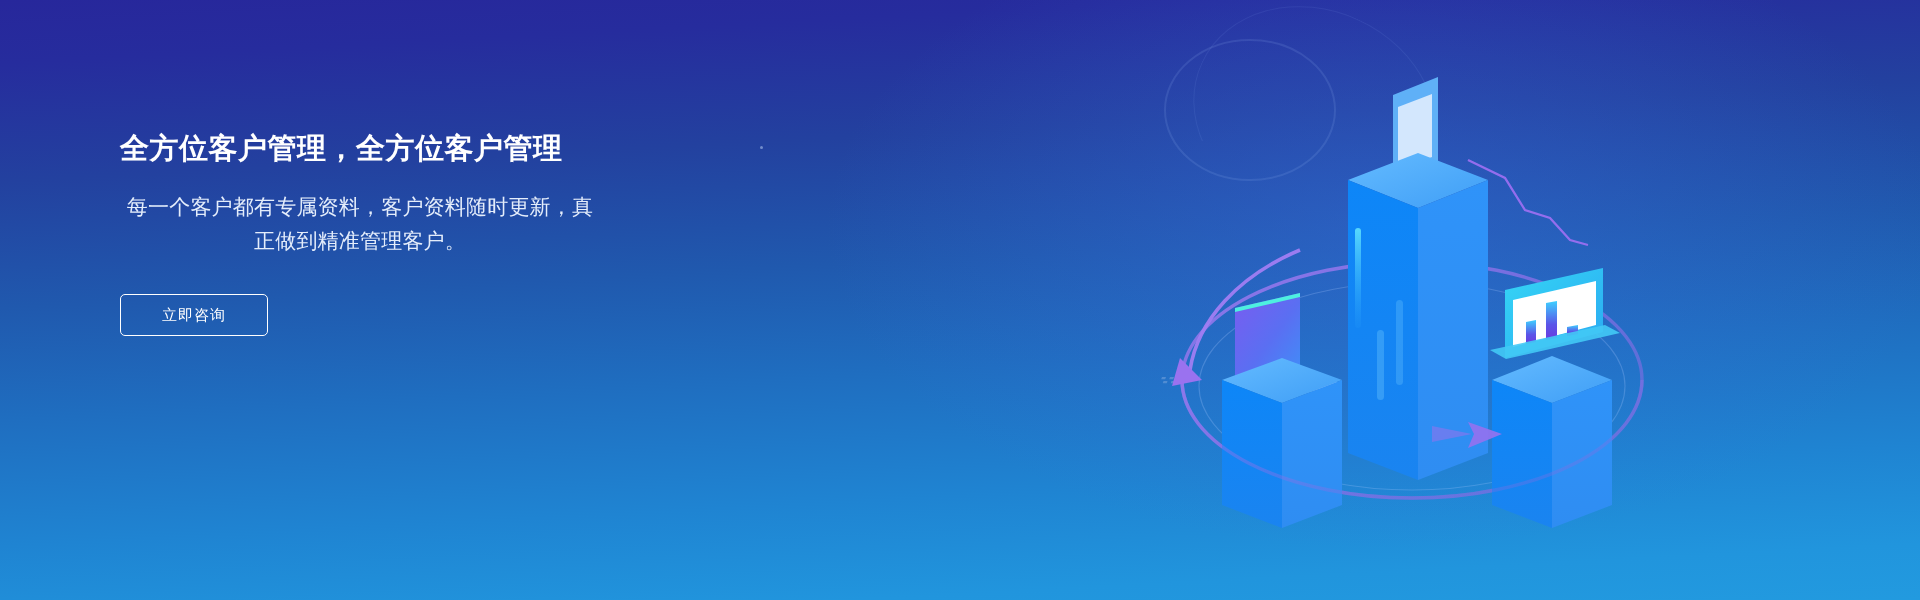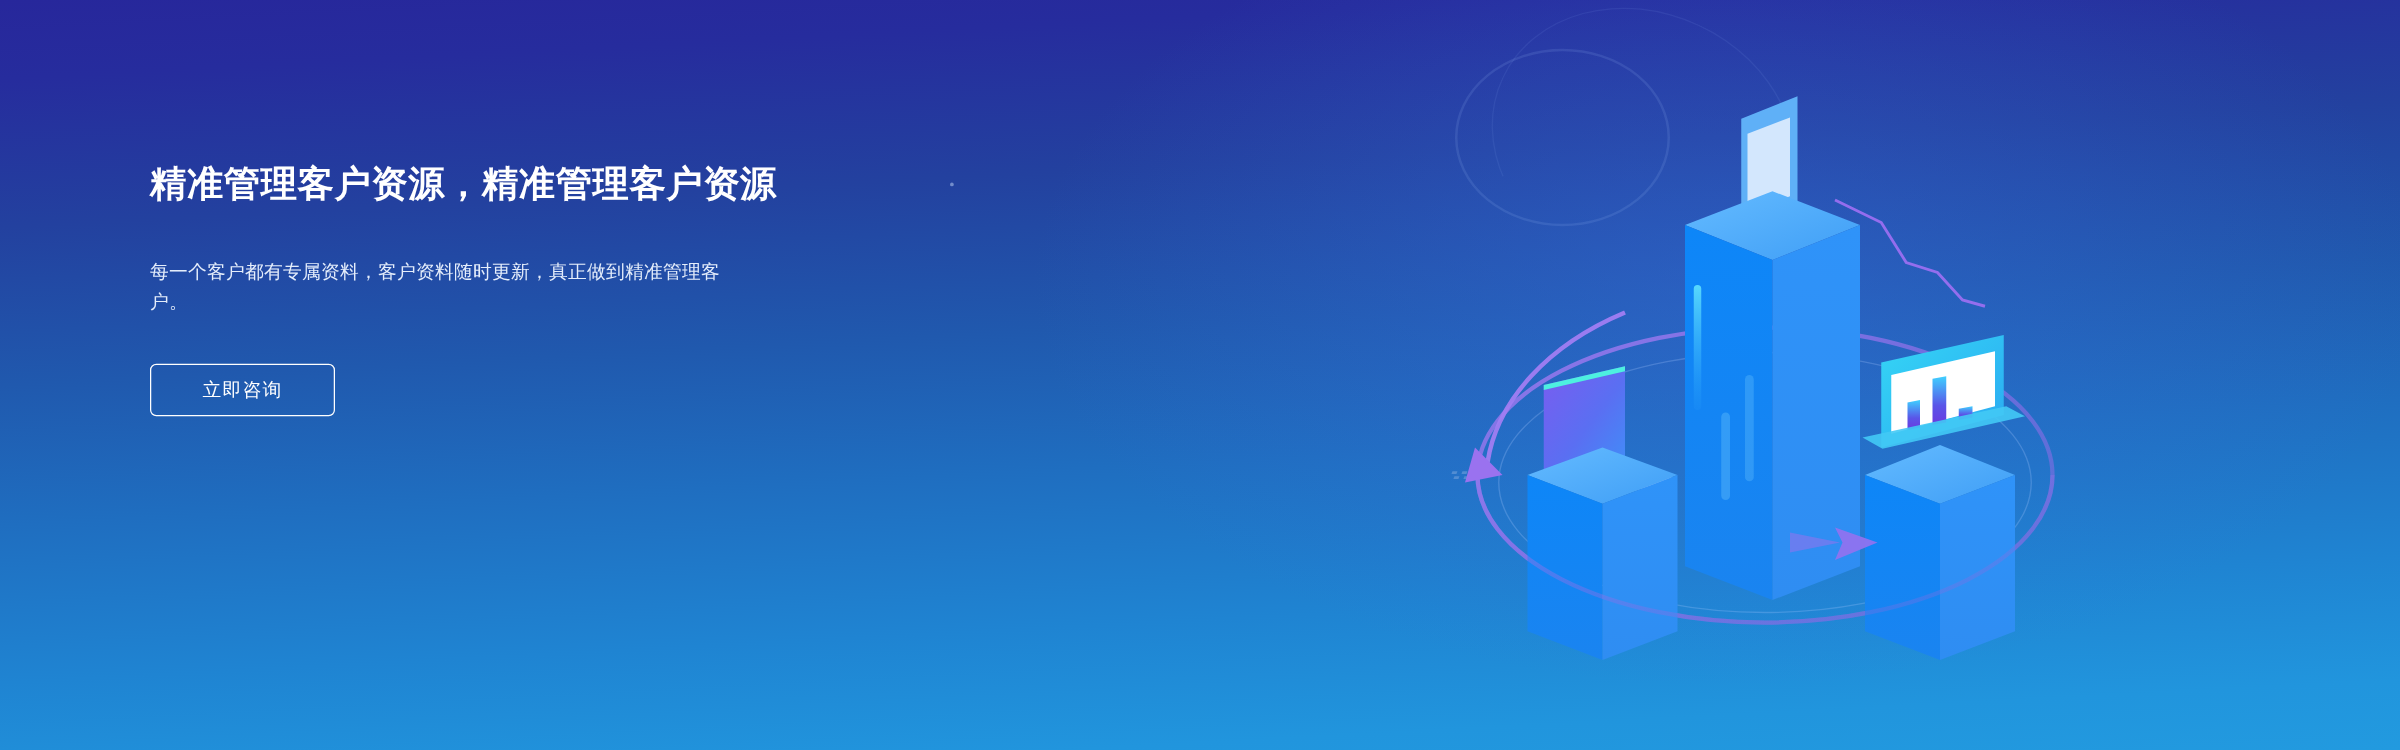--- a/index.html
+++ b/index.html
@@ -28,22 +28,22 @@
     border-radius:50%; background:rgba(210,230,255,0.45);
   }
 
   
   .copy { position:absolute; left:120px; top:130px; width:620px; }
   .headline {
     font-size:29px; font-weight:bold; color:#ffffff;
     letter-spacing:0.5px; line-height:1.25; white-space:nowrap;
   }
   .subcopy {
-    margin-top:40px; font-size:15px; color:#e4edfb;
-    line-height:1.6; max-width:480px; letter-spacing:0.2px;
+    margin-top:24px; font-size:21px; color:#e4edfb;
+    line-height:1.6; max-width:480px; letter-spacing:0.2px;text-align:center;
   }
   .cta {
     display:inline-flex; align-items:center; justify-content:center;
     margin-top:37px; width:148px; height:42px;
     border:1.5px solid #ffffff; border-radius:5px;
     color:#ffffff; font-size:15px; letter-spacing:1px;
     background:transparent; cursor:pointer;
     font-family:"Liberation Sans","DejaVu Sans",sans-serif;
   }
 
@@ -53,21 +53,21 @@
 </style>
 </head>
 <body>
 
 <div class="banner">
 
   <div class="bg-arc"></div>
   <div class="bg-speck"></div>
 
   <div class="copy">
-    <h1 class="headline">精准管理客户资源，精准管理客户资源</h1>
+    <h1 class="headline">全方位客户管理，全方位客户管理</h1>
     <p class="subcopy">每一个客户都有专属资料，客户资料随时更新，真正做到精准管理客户。</p>
     <button class="cta">立即咨询</button>
   </div>
 
   <div class="art">
     <svg viewBox="0 0 520 520" xmlns="http://www.w3.org/2000/svg">
       <defs>
         <linearGradient id="gTop" x1="0" y1="0" x2="1" y2="1">
           <stop offset="0%" stop-color="#64bbff"></stop>
             <stop offset="100%" stop-color="#3f9ef6"></stop>

